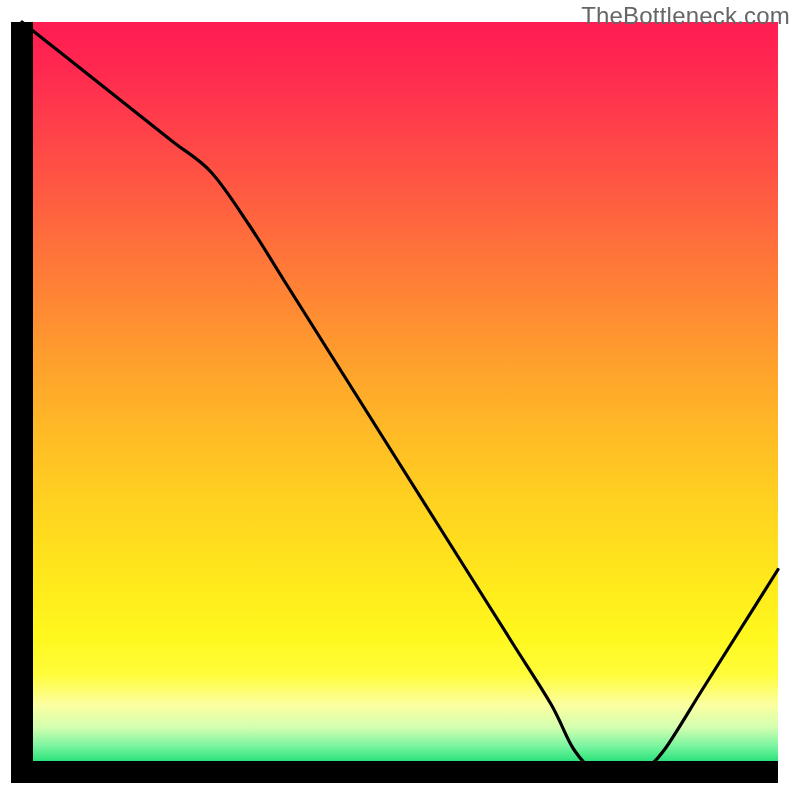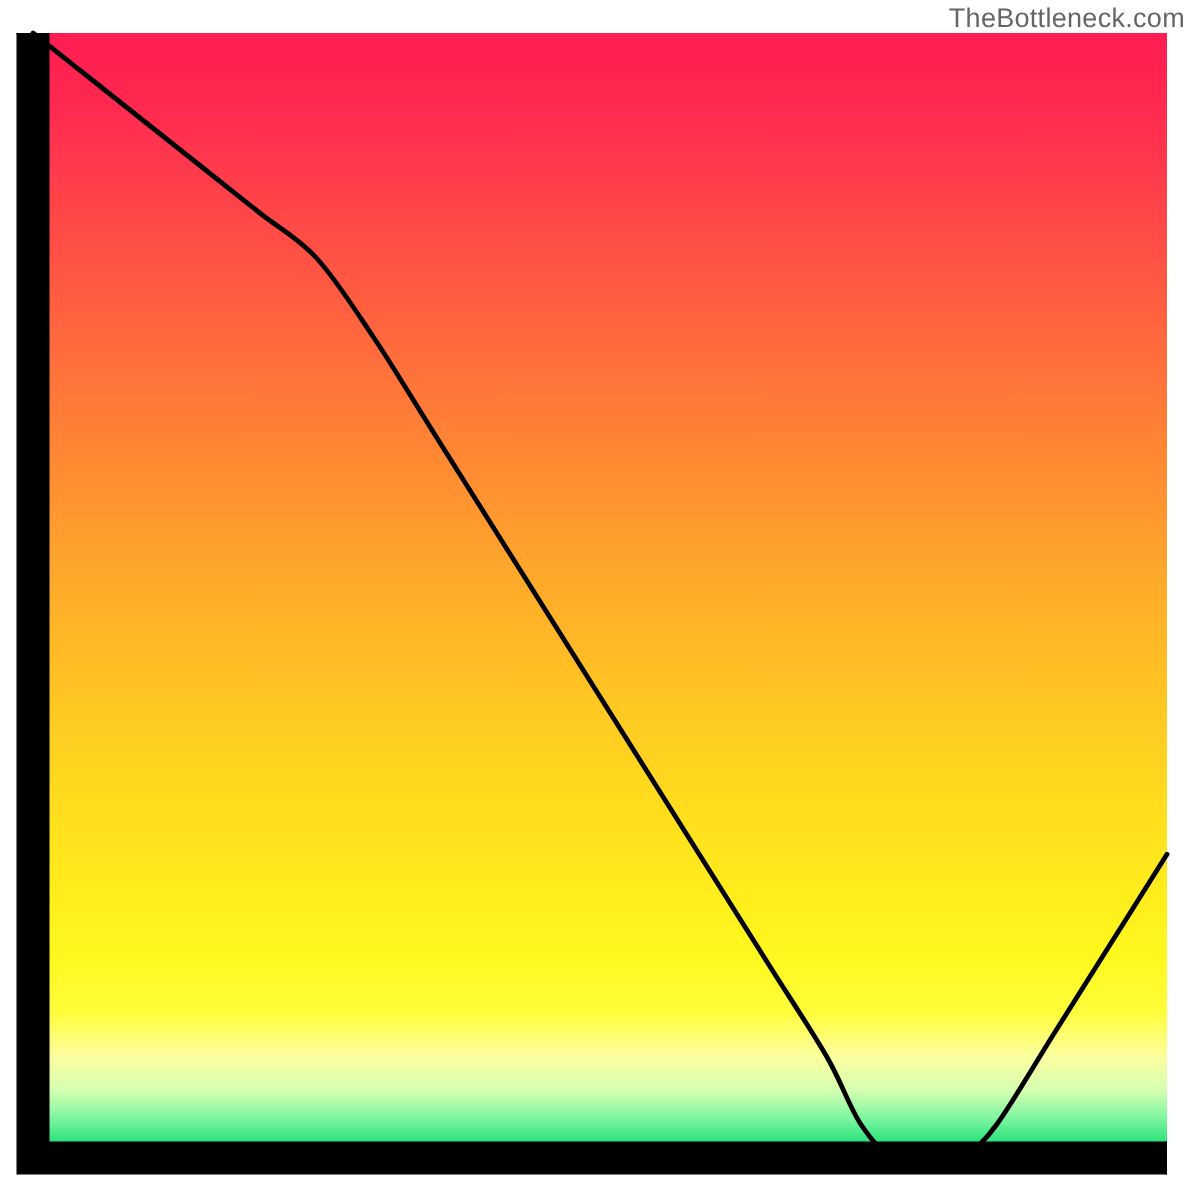--- a/index.html
+++ b/index.html
@@ -13,21 +13,21 @@
   .stage {
     position: relative;
     width: 800px;
     height: 800px;
   }
   .watermark {
     position: absolute;
     top: 2px;
     right: 10px;
     color: #666666;
-    font-size: 18px;
+    font-size: 24px;
     font-weight: 500;
     letter-spacing: 0.2px;
   }
   svg {
     display: block;
   }
 </style>
 </head>
 <body>
 

